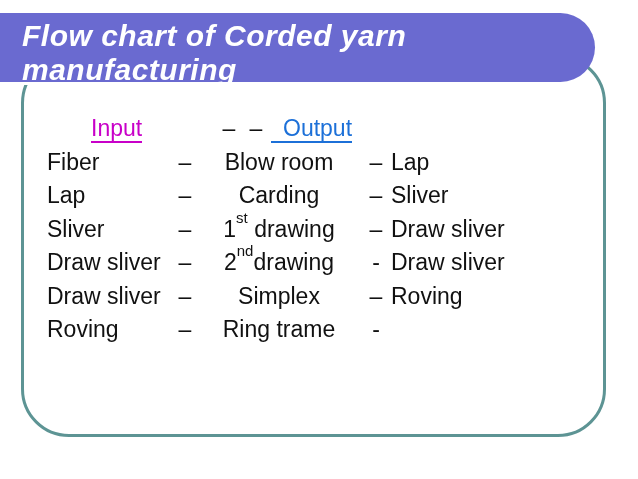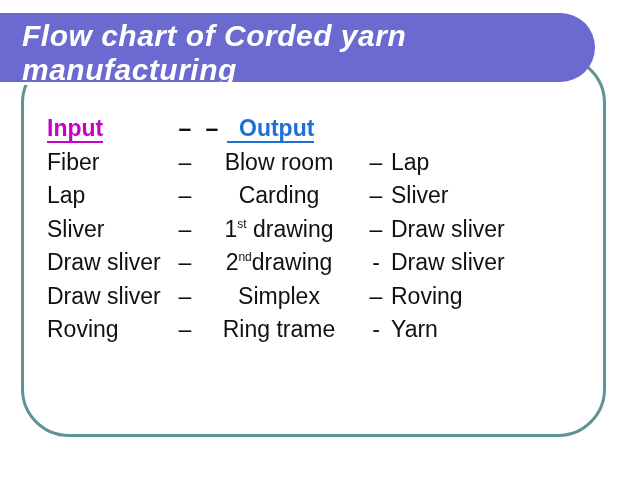--- a/index.html
+++ b/index.html
@@ -63,21 +63,21 @@
     display: flex;
     height: 33.5px;
     align-items: center;
     white-space: nowrap;
   }
   .c1 { width: 126px; text-align: left; }
   .c2 { width: 24px;  text-align: center; }
   .c3 { width: 164px; text-align: center; }
   .c4 { width: 30px;  text-align: center; }
   .c5 { width: 150px; text-align: left; }
-  .hdr { font-weight: bold; }
+  .hdr { font-weight: normal; margin-left: 44px; }
   .h-input {
     color: var(--input-heading, #c800c8);
     border-bottom: 2px solid currentColor;
     display: inline-block;
     line-height: 1.1;
   }
   .h-section {
     color: var(--section-heading, #2cdd2c);
     border-bottom: 2px solid currentColor;
     display: inline-block;
@@ -85,24 +85,24 @@
     line-height: 1.1;
   }
   .h-output {
     color: var(--output-heading, #1c70d8);
     border-bottom: 2px solid currentColor;
     display: inline-block;
     padding-left: 12px;
     line-height: 1.1;
   }
   sup {
-    font-size: 12px;
+    font-size: 15px;
     vertical-align: top;
     position: relative;
-    top: 8px;
+    top: 2px;
     line-height: 0;
   }
 </style>
 </head>
 <body>
 
 <div class="slide">
 
   <div class="frame"></div>
 
@@ -161,17 +161,16 @@
       <span class="c3"><span>Simplex</span><sup></sup><span></span></span>
       <span class="c4">–</span>
       <span class="c5">Roving</span>
     </div>
 
     <div class="row">
       <span class="c1">Roving</span>
       <span class="c2">–</span>
       <span class="c3"><span>Ring trame</span><sup></sup><span></span></span>
       <span class="c4">-</span>
-      <span class="c5">Yarn</span>
     </div>
 
   </div>
 </div>
 
 </body></html>

